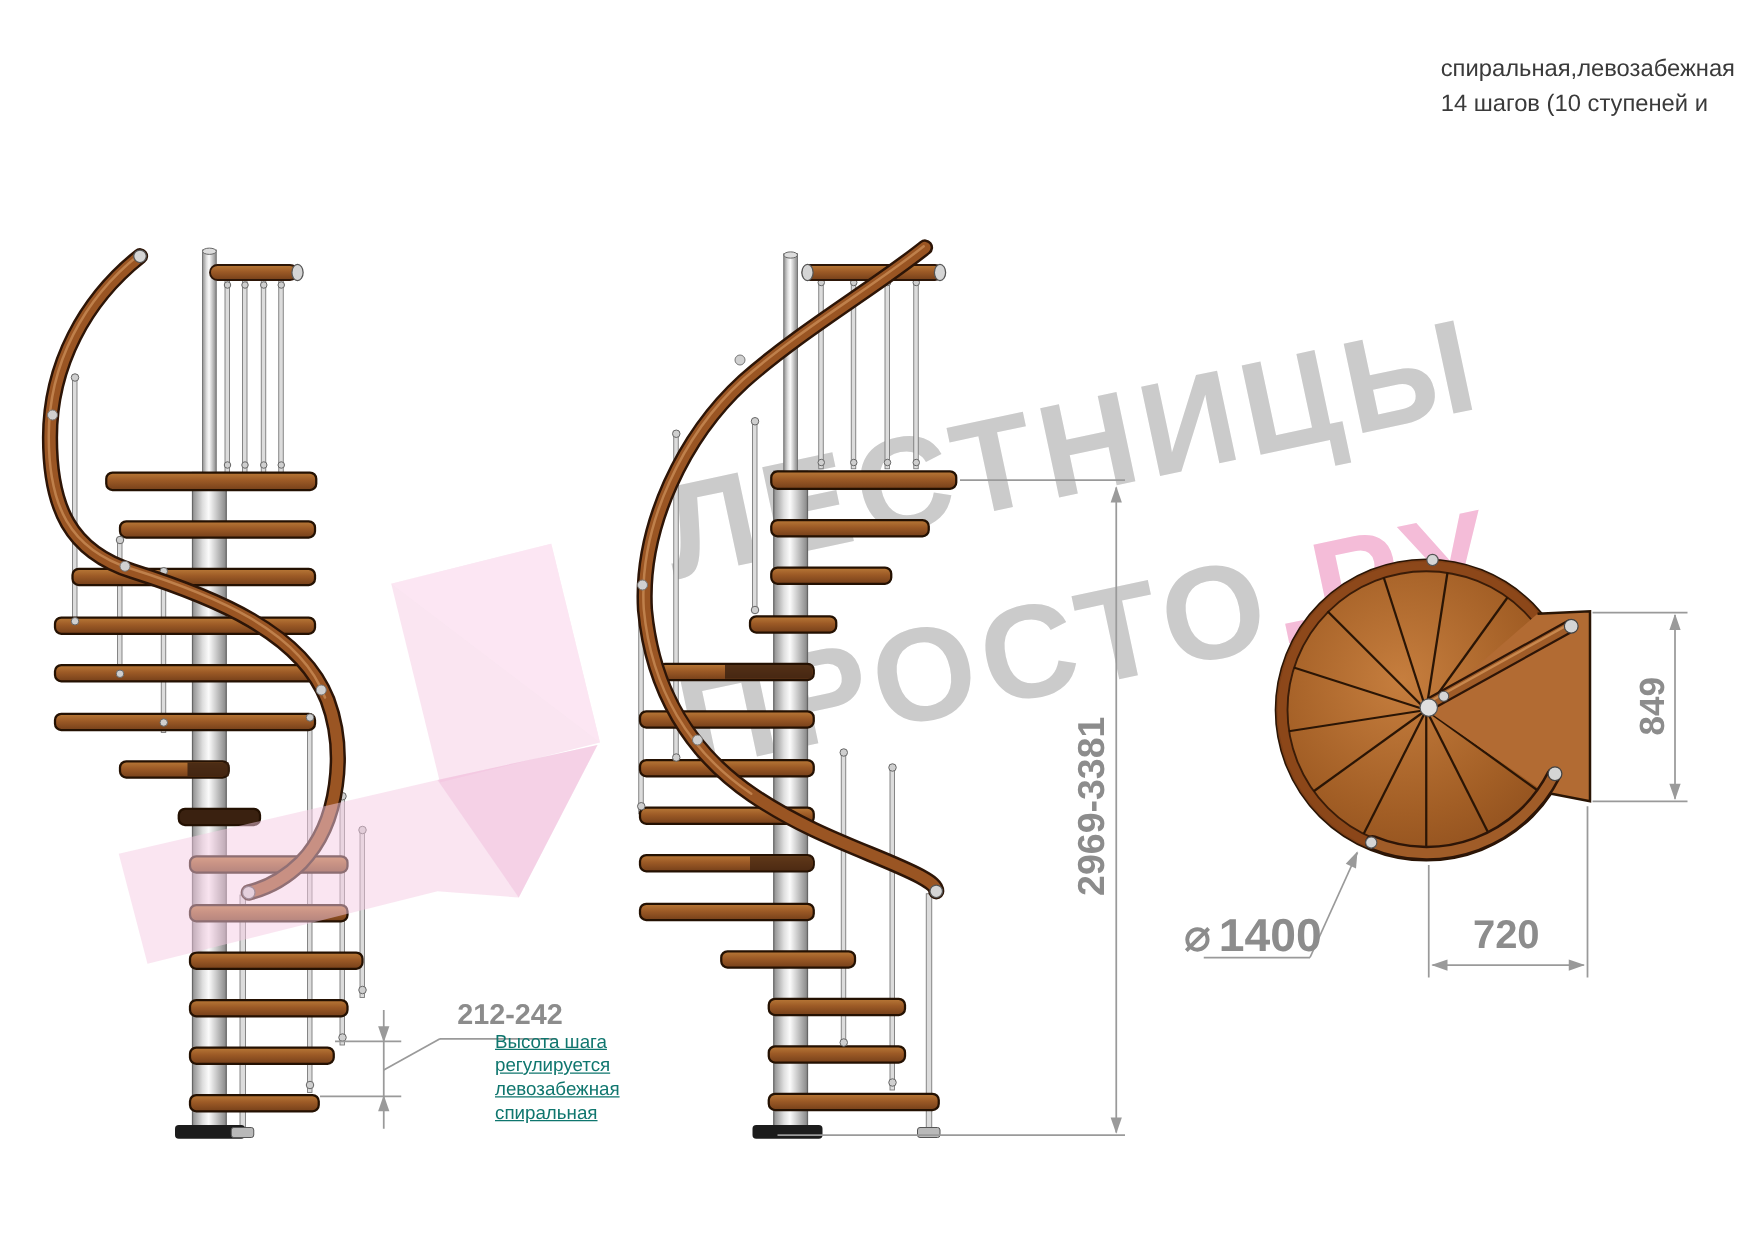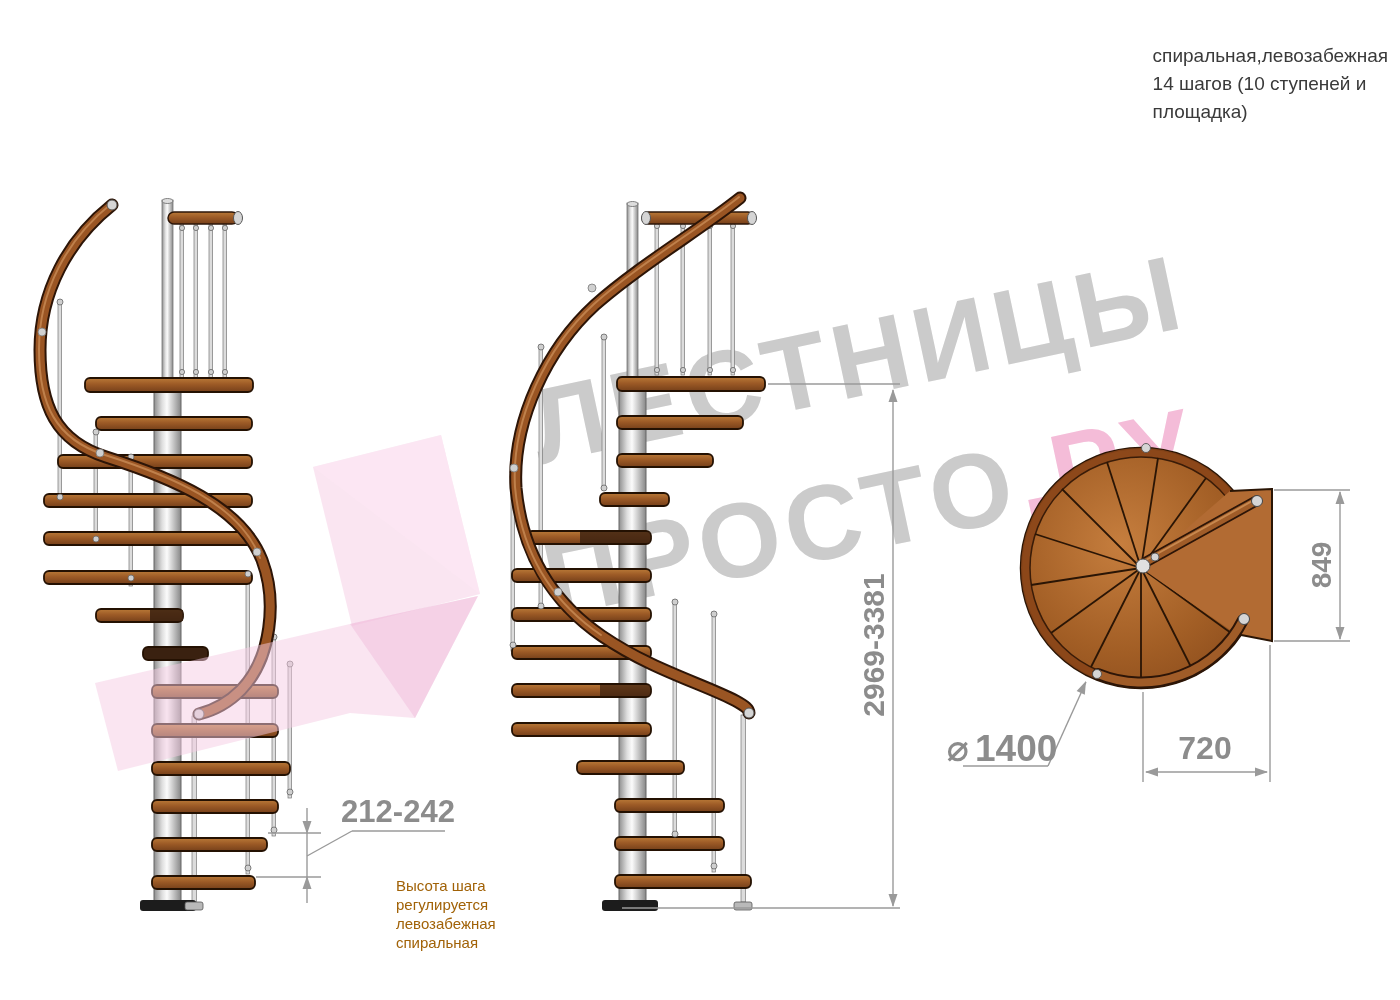--- a/index.html
+++ b/index.html
@@ -16,24 +16,24 @@
   #drawing{position:absolute;left:0;top:0;z-index:2;}
   
   .lbl{position:absolute;z-index:3;color:#8c8c8c;font-weight:bold;white-space:nowrap;}
   .lbl.center{transform:translate(-50%,-50%);}
   .lbl.vert{transform:translate(-50%,-50%) rotate(-90deg);}
   #dim-overall{left:874px;top:645px;font-size:30px;}
   #dim-849{left:1322px;top:565px;font-size:28px;}
   #dim-720{left:1205px;top:748px;font-size:32px;}
   #dim-diam{left:1002px;top:748px;font-size:37px;}
   #dim-diam .sym{font-family:"DejaVu Sans",sans-serif;margin-right:6px;}
-  #dim-step{left:398px;top:812px;font-size:31px;}
+  #dim-step{left:408px;top:812px;font-size:23px;}
   #title{position:absolute;right:12px;top:42px;z-index:3;text-align:left;color:#3a3a3a;
          font-size:19px;line-height:28px;}
-  #note{position:absolute;left:396px;top:876px;z-index:3;color:#a16207;font-size:15px;line-height:19px;}
+  #note{position:absolute;left:396px;top:824px;z-index:3;color:#0f766e;font-size:15px;line-height:19px;text-decoration:underline;}
 </style>
 </head>
 <body>
 
 <div id="stage">
 
   <div class="wm-line" id="wm1">ЛЕСТНИЦЫ</div>
   <div class="wm-line" id="wm2"><span>ПРОСТО</span><span class="wm-pink">.РУ</span></div>
 
   <svg id="drawing" width="1400" height="1000" viewBox="0 0 1400 1000">
@@ -302,16 +302,15 @@
   <div id="note">
     <div>Высота шага</div>
     <div>регулируется</div>
     <div>левозабежная</div>
     <div>спиральная</div>
   </div>
 
   <div id="title">
     <div>спиральная,левозабежная</div>
     <div>14 шагов (10 ступеней и</div>
-    <div>площадка)</div>
   </div>
 
 </div>
 
 </body></html>

